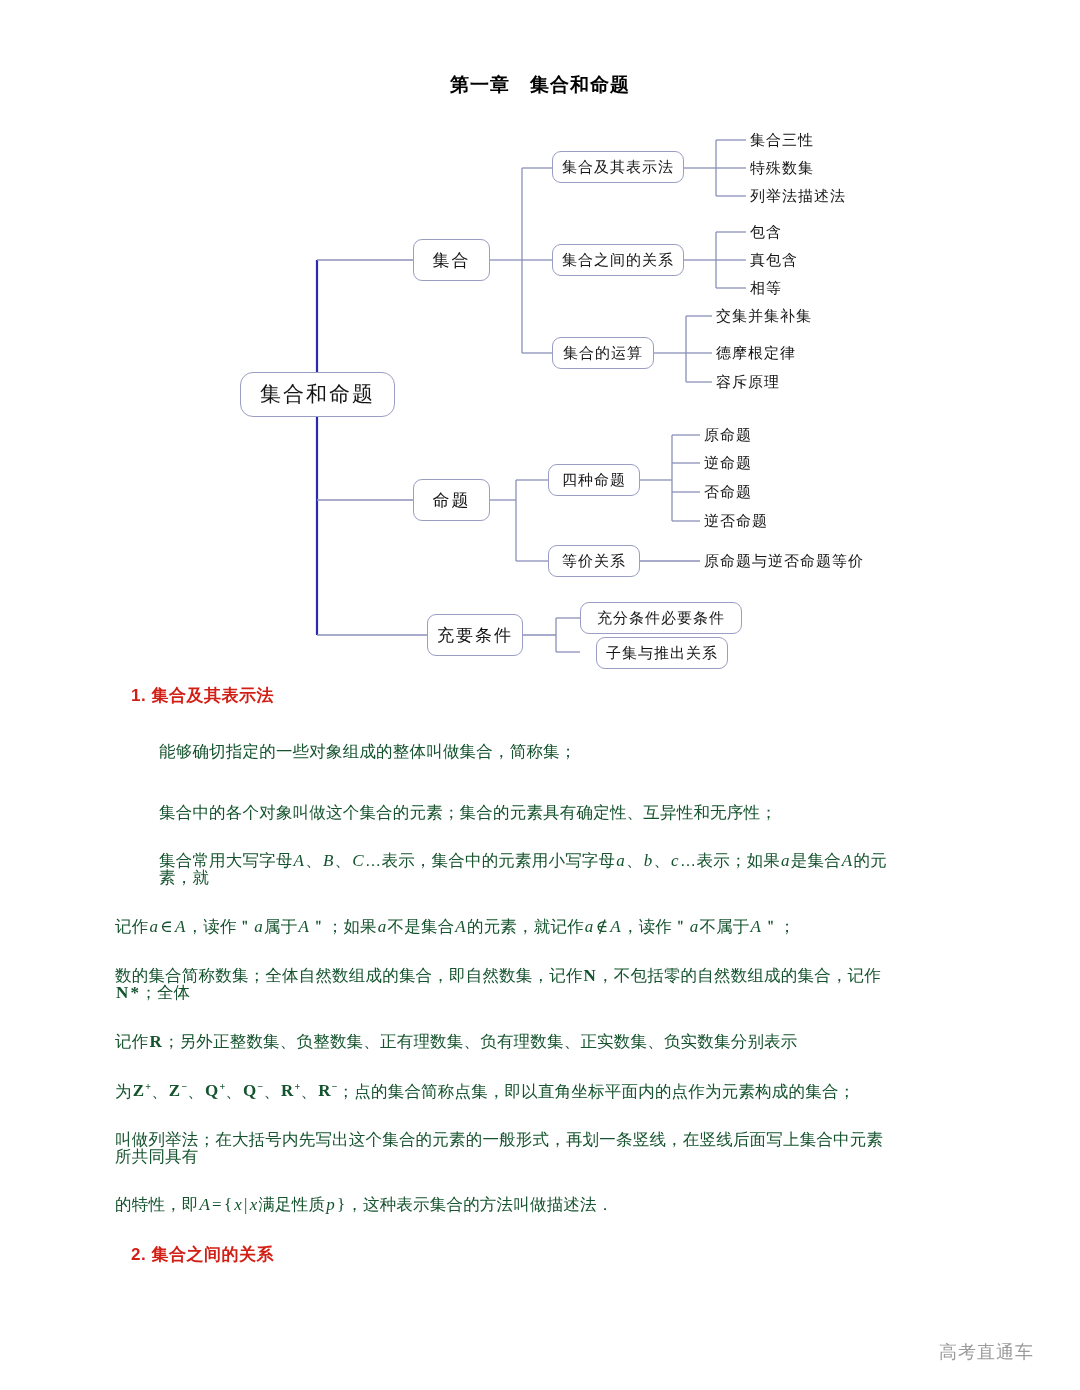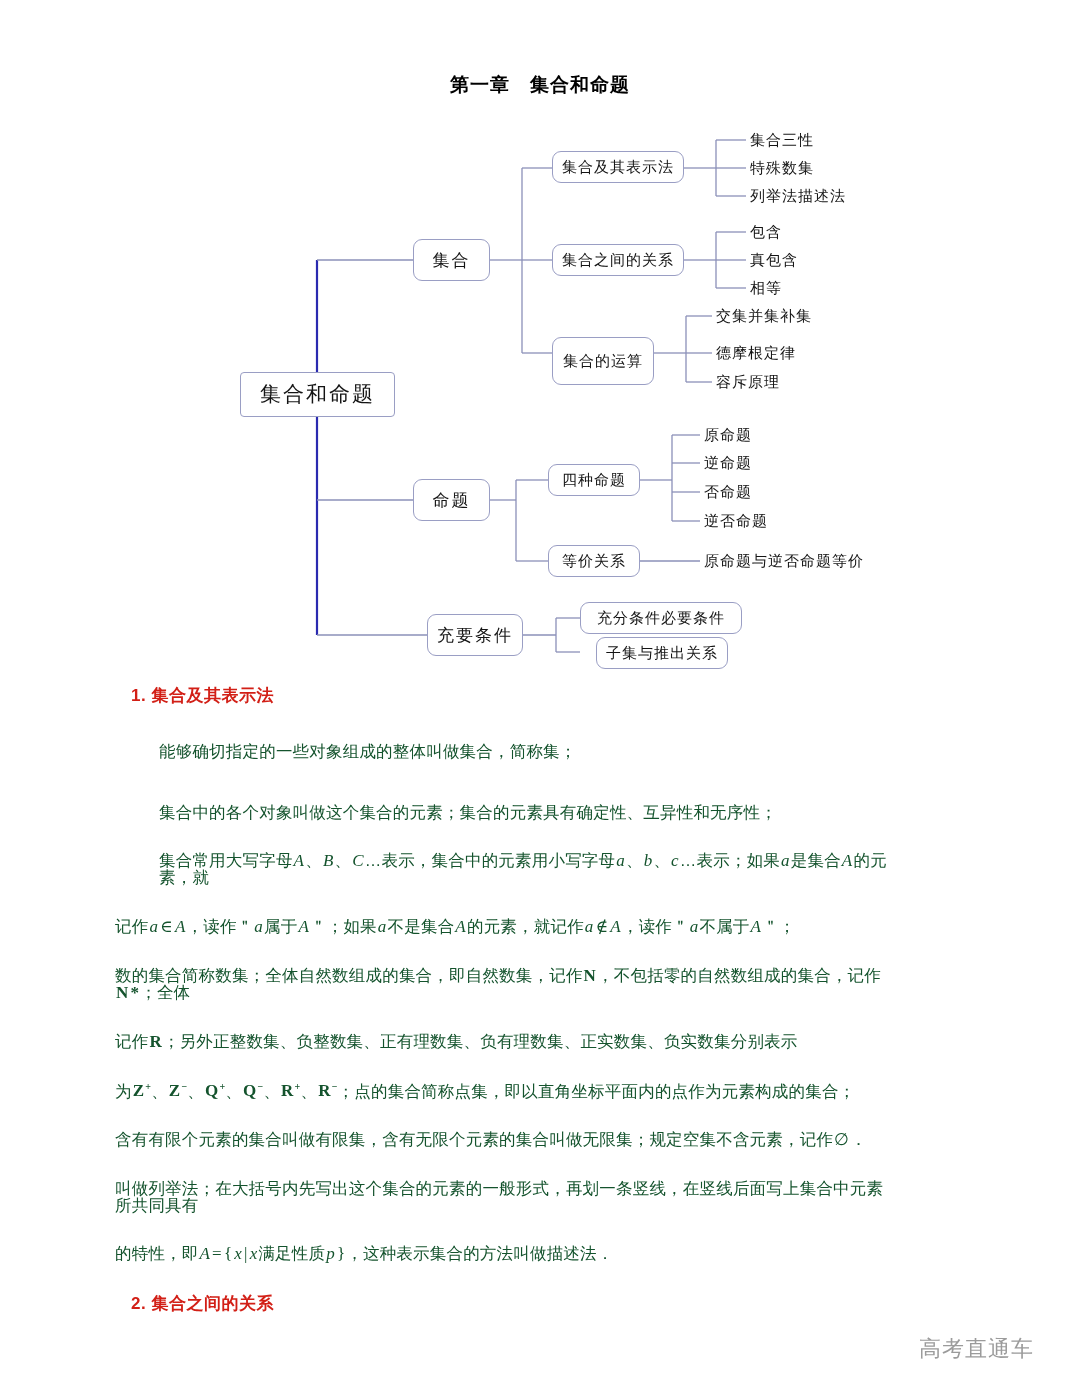--- a/index.html
+++ b/index.html
@@ -52,21 +52,21 @@
     background: #ffffff;
     display: flex;
     align-items: center;
     justify-content: center;
     font-family: "Liberation Serif", "DejaVu Serif", serif;
     color: #141414;
     white-space: nowrap;
     line-height: 1;
   }
   .node.root {
-    border-radius: 4px;
+    border-radius: 13px;
     font-size: 21px;
     letter-spacing: 2px;
   }
   .node.lvl1 {
     font-size: 17px;
     letter-spacing: 2px;
   }
   .node.lvl2 {
     font-size: 15px;
     letter-spacing: 1px;
@@ -139,21 +139,21 @@
     font-family: "Liberation Serif", "DejaVu Serif", serif;
     font-weight: bold;
   }
 
   
   #watermark {
     position: absolute;
     right: 46px;
     bottom: 26px;
     font-family: "Liberation Sans", "DejaVu Sans", sans-serif;
-    font-size: 22px;
+    font-size: 18px;
     color: #9b9b9b;
     letter-spacing: 1px;
   }
 </style>
 </head>
 <body>
 
 <div id="chapter-title">第一章　集合和命题</div>
 
 <div id="mindmap">
@@ -231,21 +231,21 @@
   </div>
 
   <div class="node lvl2" style="left:552px; top:41px; width:132px; height:32px;">
     <span>集合及其表示法</span>
   </div>
 
   <div class="node lvl2" style="left:552px; top:134px; width:132px; height:32px;">
     <span>集合之间的关系</span>
   </div>
 
-  <div class="node lvl2" style="left:552px; top:227px; width:102px; height:48px;">
+  <div class="node lvl2" style="left:552px; top:227px; width:102px; height:32px;">
     <span>集合的运算</span>
   </div>
 
   <div class="leaf-text" style="left:750px; top:23px;">集合三性</div>
   <div class="leaf-text" style="left:750px; top:51px;">特殊数集</div>
   <div class="leaf-text" style="left:750px; top:79px;">列举法描述法</div>
 
   <div class="leaf-text" style="left:750px; top:115px;">包含</div>
   <div class="leaf-text" style="left:750px; top:143px;">真包含</div>
   <div class="leaf-text" style="left:750px; top:171px;">相等</div>
@@ -303,23 +303,20 @@
 
 
   <div class="para p-flat" style="margin-top:32px;">
     <span>记作</span><span class="mr">R</span><span>；另外正整数集、负整数集、正有理数集、负有理数集、正实数集、负实数集分别表示</span>
   </div>
 
   <div class="para p-flat" style="margin-top:32px;">
     <span>为</span><span class="mr">Z</span><sup class="sgn">+</sup><span>、</span><span class="mr">Z</span><sup class="sgn">−</sup><span>、</span><span class="mr">Q</span><sup class="sgn">+</sup><span>、</span><span class="mr">Q</span><sup class="sgn">−</sup><span>、</span><span class="mr">R</span><sup class="sgn">+</sup><span>、</span><span class="mr">R</span><sup class="sgn">−</sup><span>；点的集合简称点集，即以直角坐标平面内的点作为元素构成的集合；</span>
   </div>
 
-  <div class="para p-flat" style="margin-top:32px;">
-    <span>含有有限个元素的集合叫做有限集，含有无限个元素的集合叫做无限集；规定空集不含元素，记作</span><span class="mop">∅</span><span>．</span>
-  </div>
 
 
   <div class="para p-flat" style="margin-top:32px;">叫做列举法；在大括号内先写出这个集合的元素的一般形式，再划一条竖线，在竖线后面写上集合中元素所共同具有</div>
 
   <div class="para p-flat" style="margin-top:32px;">
     <span>的特性，即</span><span class="mi">A</span><span class="mop">=</span><span class="mop">{</span><span class="mi">x</span><span class="mop">|</span><span class="mi">x</span><span>满足性质</span><span class="mi">p</span><span class="mop">}</span><span>，这种表示集合的方法叫做描述法．</span>
   </div>
 
   <div class="sec-head" style="margin-top:30px; margin-left:108px;">
     <span>2.</span>

